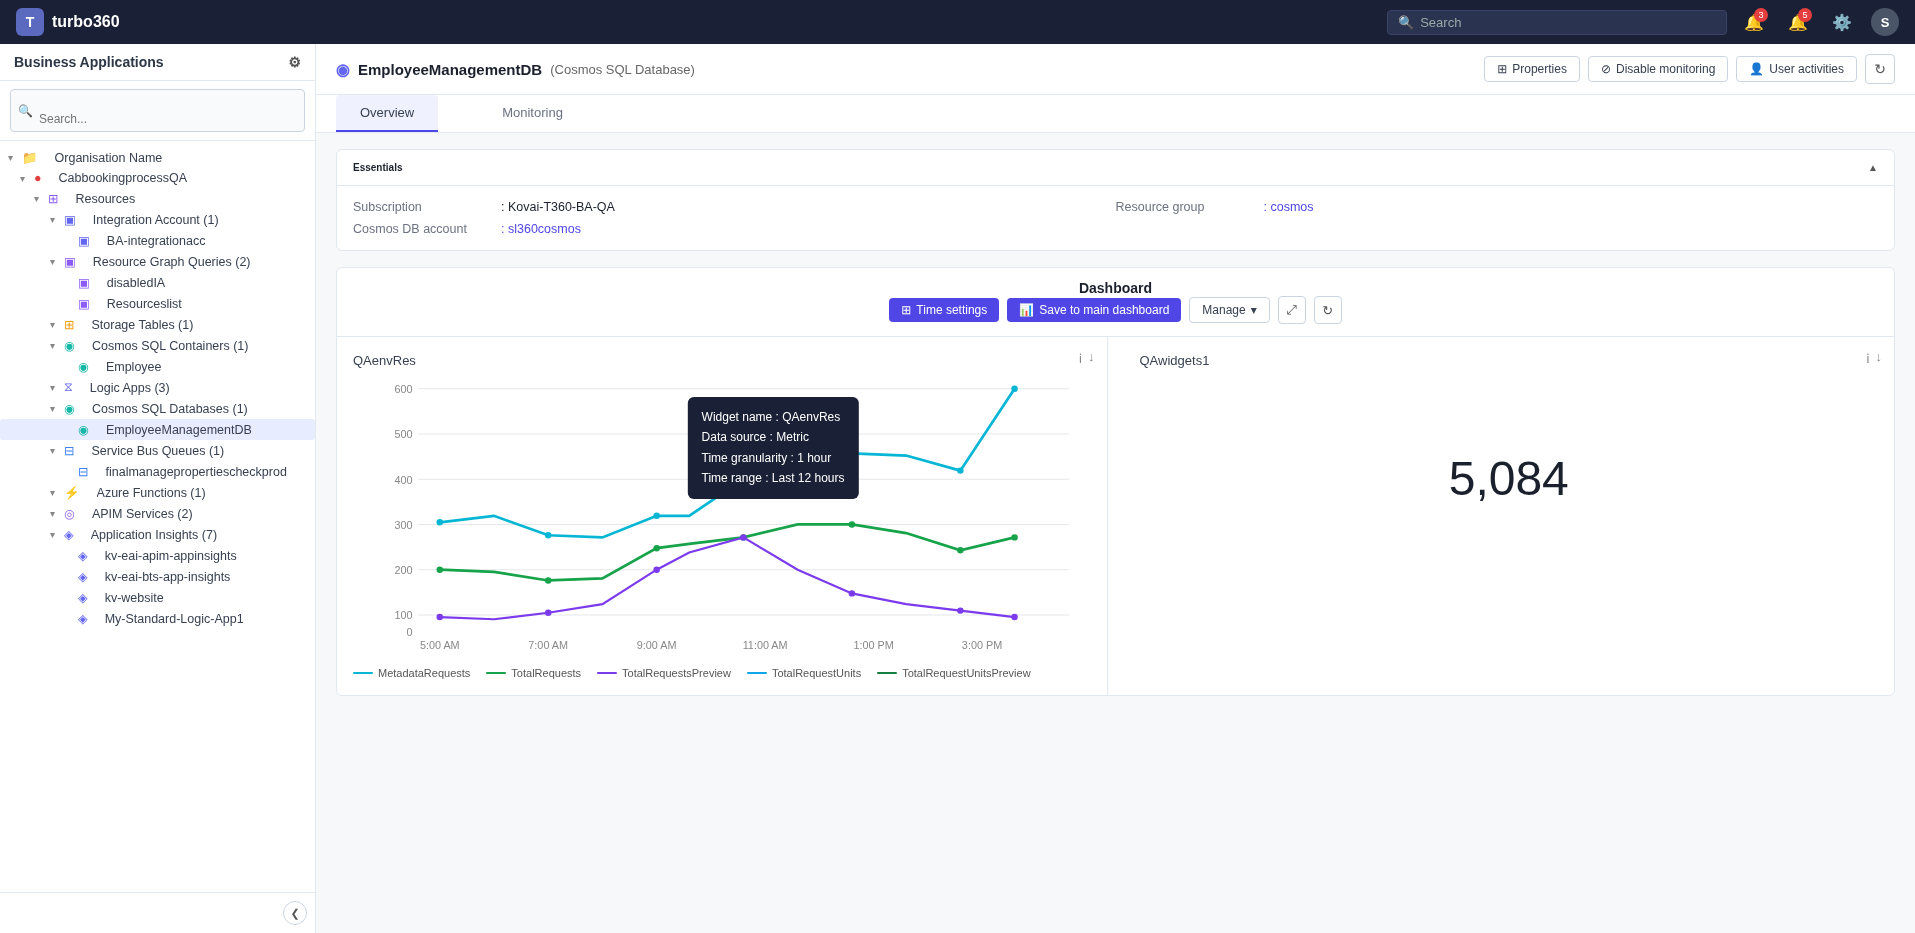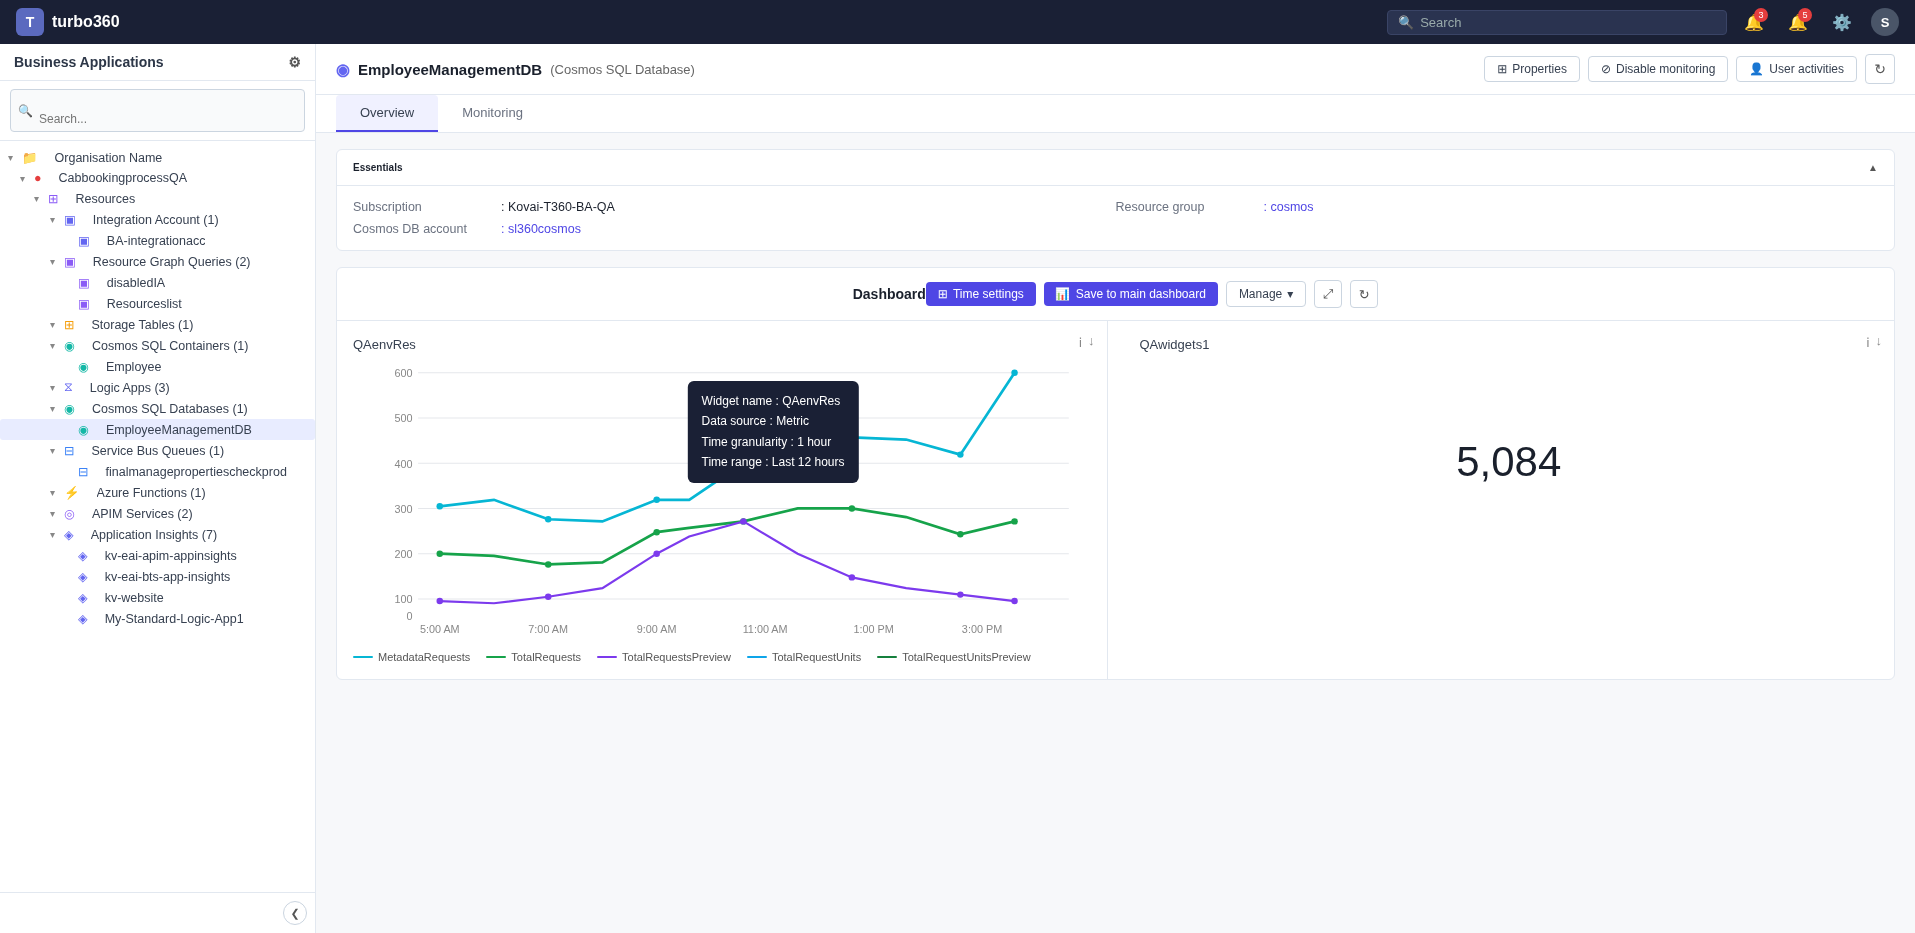--- a/index.html
+++ b/index.html
@@ -176,20 +176,21 @@
       cursor: pointer; color: #555; font-size: 14px;
     }
 
     
     .content-tabs {
       display: flex;
       background: #fff;
       border-bottom: 1px solid #e2e8f0;
       padding: 0 20px;
       flex-shrink: 0;
+      gap: 40px;
     }
     .tab-btn {
       padding: 10px 24px;
       font-size: 13px;
       cursor: pointer;
       color: #6b7280;
       border-bottom: 2px solid transparent;
       border-radius: 4px 4px 0 0;
     }
     .tab-btn.active {
@@ -230,20 +231,21 @@
     }
     .essentials-label { color: #6b7280; min-width: 140px; font-size: 12.5px; }
     .essentials-value { color: #1a202c; font-size: 12.5px; }
     .essentials-value.link { color: #4f46e5; cursor: pointer; }
 
     
     .dashboard-header {
       display: flex; align-items: center; justify-content: center;
       padding: 12px 16px;
       border-bottom: 1px solid #e2e8f0;
+      flex-direction: column;
     }
     .dashboard-title { font-size: 14px; font-weight: 600; color: #1a202c; }
     .dashboard-actions { display: flex; align-items: center; gap: 8px; }
     .btn-primary {
       display: flex; align-items: center; gap: 5px;
       padding: 5px 12px;
       background: #4f46e5;
       color: #fff;
       border: none;
       border-radius: 4px;
@@ -313,21 +315,21 @@
       font-size: 11px;
       color: #555;
     }
     .legend-item { display: flex; align-items: center; gap: 5px; }
     .legend-dot { width: 20px; height: 2px; border-radius: 1px; }
 
     
     .big-number {
       display: flex; align-items: center; justify-content: center;
       height: 200px;
-      font-size: 42px;
+      font-size: 48px;
       font-weight: 300;
       color: #1a202c;
     }
 
     
     .indent-0 { padding-left: 8px; }
     .indent-1 { padding-left: 20px; }
     .indent-2 { padding-left: 34px; }
     .indent-3 { padding-left: 50px; }
     .indent-4 { padding-left: 64px; }

